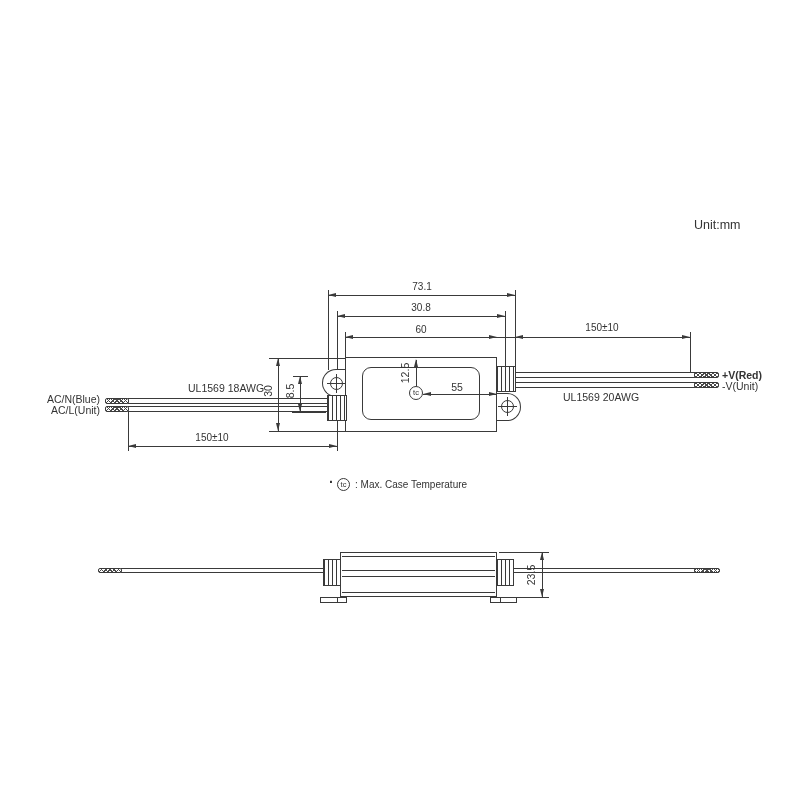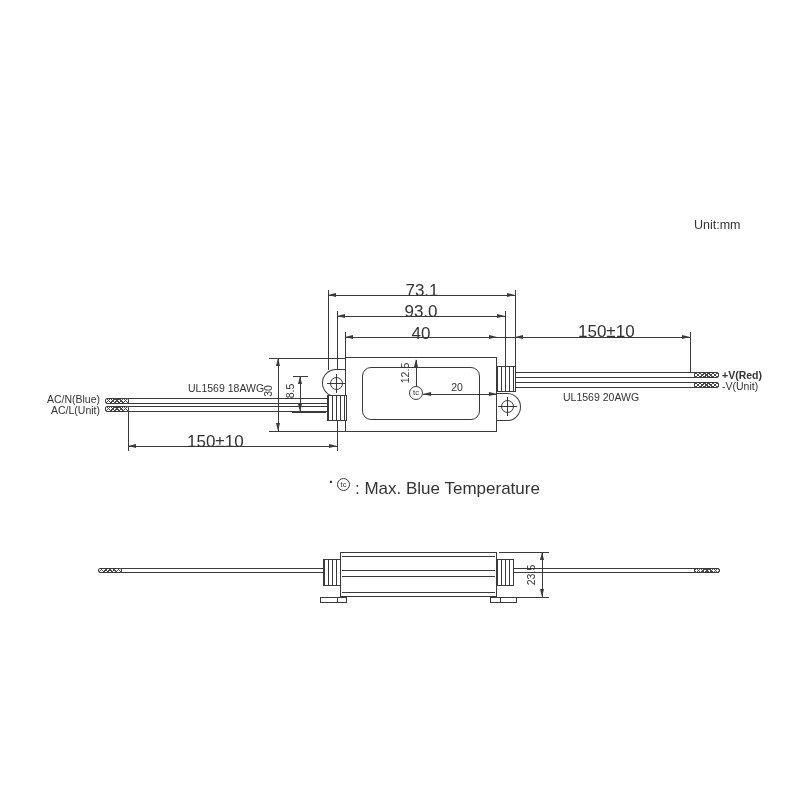--- a/index.html
+++ b/index.html
@@ -7,21 +7,21 @@
   #canvas {
     position:relative; width:800px; height:800px; background:#ffffff;
     font-family:"Liberation Sans", sans-serif; color:#333; overflow:hidden;
   }
   .ln { position:absolute; background:#3a3a3a; }
   .ar { position:absolute; width:0; height:0; border-style:solid; border-color:transparent; }
   .ar-l { border-width:2.5px 8px 2.5px 0; border-right-color:#3a3a3a; }
   .ar-r { border-width:2.5px 0 2.5px 8px; border-left-color:#3a3a3a; }
   .ar-u { border-width:0 2.5px 8px 2.5px; border-bottom-color:#3a3a3a; }
   .ar-d { border-width:8px 2.5px 0 2.5px; border-top-color:#3a3a3a; }
-  .txt { position:absolute; font-size:17px; color:#333; white-space:nowrap; }
+  .txt { position:absolute; font-size:10px; color:#333; white-space:nowrap; }
   .ctr { text-align:center; }
   .rgt { text-align:right; }
   .s10 { font-size:10.5px; }
   .rot-ccw { transform:rotate(-90deg); }
   .rot-cw  { transform:rotate(90deg); }
   .box { position:absolute; border:1.6px solid #3a3a3a; background:#fff; }
   .thin { border-width:1.3px; }
   .circle { border-radius:50%; }
   .wire { position:absolute; border-top:1.2px solid #3a3a3a; border-bottom:1.2px solid #3a3a3a; background:#fff; }
   .hatch { position:absolute; border:1px solid #3a3a3a; border-radius:2px;
@@ -47,27 +47,27 @@
   <div class="ar ar-r" style="left:507px; top:293px;"></div>
   <div class="ln" style="left:328px; top:290px; width:1px; height:80px;"></div>
   <div class="ln" style="left:515px; top:290px; width:1px; height:76px;"></div>
   <span class="txt ctr" style="left:400px; top:281px; width:44px;">73.1</span>
 
   <div class="ln" style="left:337px; top:316px; width:168px; height:1px;"></div>
   <div class="ar ar-l" style="left:337px; top:314px;"></div>
   <div class="ar ar-r" style="left:497px; top:314px;"></div>
   <div class="ln" style="left:337px; top:311px; width:1px; height:60px;"></div>
   <div class="ln" style="left:505px; top:311px; width:1px; height:56px;"></div>
-  <span class="txt ctr" style="left:399px; top:302px; width:44px;">93.0</span>
+  <span class="txt ctr" style="left:399px; top:302px; width:44px;">30.8</span>
 
   <div class="ln" style="left:345px; top:337px; width:152px; height:1px;"></div>
   <div class="ar ar-l" style="left:345px; top:335px;"></div>
   <div class="ar ar-r" style="left:489px; top:335px;"></div>
   <div class="ln" style="left:345px; top:332px; width:1px; height:25px;"></div>
-  <span class="txt ctr" style="left:410px; top:324px; width:22px;">40</span>
+  <span class="txt ctr" style="left:410px; top:324px; width:22px;">60</span>
 
   <div class="ln" style="left:497px; top:337px; width:193px; height:1px;"></div>
   <div class="ar ar-l" style="left:515px; top:335px;"></div>
   <div class="ar ar-r" style="left:682px; top:335px;"></div>
   <div class="ln" style="left:690px; top:332px; width:1px; height:40px;"></div>
   <span class="txt ctr" style="left:578px; top:322px; width:48px;">150±10</span>
 
   <div class="box" style="left:345px; top:357px; width:152px; height:75px; z-index:2;"></div>
   <div class="box thin" style="left:362px; top:367px; width:118px; height:53px; border-radius:9px; z-index:3;"></div>
 
@@ -87,21 +87,21 @@
   <span class="vlabel rot-cw ctr" style="left:327px; top:388px; width:60px;">AC IN</span>
   <span class="vlabel rot-ccw ctr" style="left:458px; top:385px; width:60px;">DC OUT</span>
 
   <div class="tc-circle" style="left:409px; top:386px; width:14px; height:14px; line-height:12px; z-index:4;">tc</div>
   <div class="ln" style="left:416px; top:360px; width:1px; height:26px; z-index:4;"></div>
   <div class="ar ar-u" style="left:413.5px; top:359px; z-index:4;"></div>
   <span class="txt s10 rot-ccw ctr" style="left:390px; top:367px; width:30px; z-index:4;">12.5</span>
   <div class="ln" style="left:423px; top:394px; width:74px; height:1px; z-index:4;"></div>
   <div class="ar ar-l" style="left:423px; top:391.5px; z-index:4;"></div>
   <div class="ar ar-r" style="left:489px; top:391.5px; z-index:4;"></div>
-  <span class="txt s10 ctr" style="left:447px; top:381px; width:20px; z-index:4;">20</span>
+  <span class="txt s10 ctr" style="left:447px; top:381px; width:20px; z-index:4;">55</span>
 
   <div class="wire" style="left:128px; top:398px; width:202px; height:6px;"></div>
   <div class="wire" style="left:128px; top:406px; width:202px; height:6px;"></div>
   <div class="hatch" style="left:105px; top:398px; width:24px; height:6px;"></div>
   <div class="hatch" style="left:105px; top:406px; width:24px; height:6px;"></div>
   <span class="txt s10 rgt" style="left:30px; top:393px; width:70px;">AC/N(Blue)</span>
   <span class="txt s10 rgt" style="left:30px; top:404px; width:70px;">AC/L(Unit)</span>
   <span class="txt s10 ctr" style="left:188px; top:382px; width:76px;">UL1569 18AWG</span>
 
   <div class="wire" style="left:514px; top:372px; width:182px; height:6px;"></div>
@@ -128,21 +128,21 @@
 
   <div class="ln" style="left:128px; top:446px; width:209px; height:1px;"></div>
   <div class="ar ar-l" style="left:128px; top:444px;"></div>
   <div class="ar ar-r" style="left:329px; top:444px;"></div>
   <div class="ln" style="left:128px; top:412px; width:1px; height:39px;"></div>
   <div class="ln" style="left:337px; top:420px; width:1px; height:31px;"></div>
   <span class="txt ctr" style="left:187px; top:432px; width:50px;">150±10</span>
 
   <span class="txt" style="left:329px; top:474px; font-size:14px; font-weight:bold;">·</span>
   <div class="tc-circle" style="left:337px; top:478px; width:13px; height:13px; line-height:11px;">tc</div>
-  <span class="txt" style="left:355px; top:479px;">: Max. Blue Temperature</span>
+  <span class="txt" style="left:355px; top:479px;">: Max. Case Temperature</span>
 
   <div class="box" style="left:340px; top:552px; width:157px; height:45px; z-index:2;"></div>
   <div class="ln" style="left:342px; top:556px; width:153px; height:1px; z-index:3;"></div>
   <div class="ln" style="left:342px; top:570px; width:153px; height:1px; z-index:3;"></div>
   <div class="ln" style="left:342px; top:576px; width:153px; height:1px; z-index:3;"></div>
   <div class="ln" style="left:342px; top:592px; width:153px; height:1px; z-index:3;"></div>
 
   <div class="bushing" style="left:323px; top:559px; width:18px; height:27px; z-index:1;"></div>
   <div class="bushing" style="left:496px; top:559px; width:18px; height:27px; z-index:1;"></div>
 

